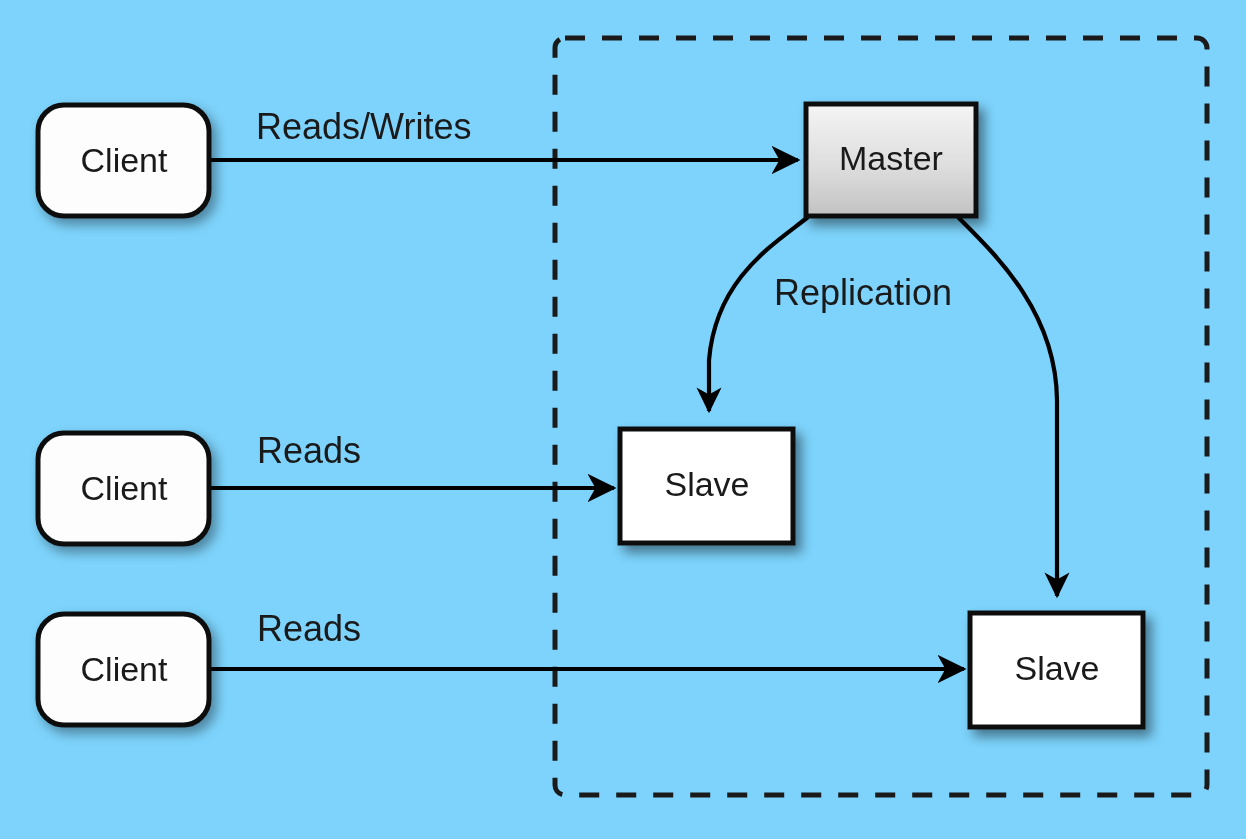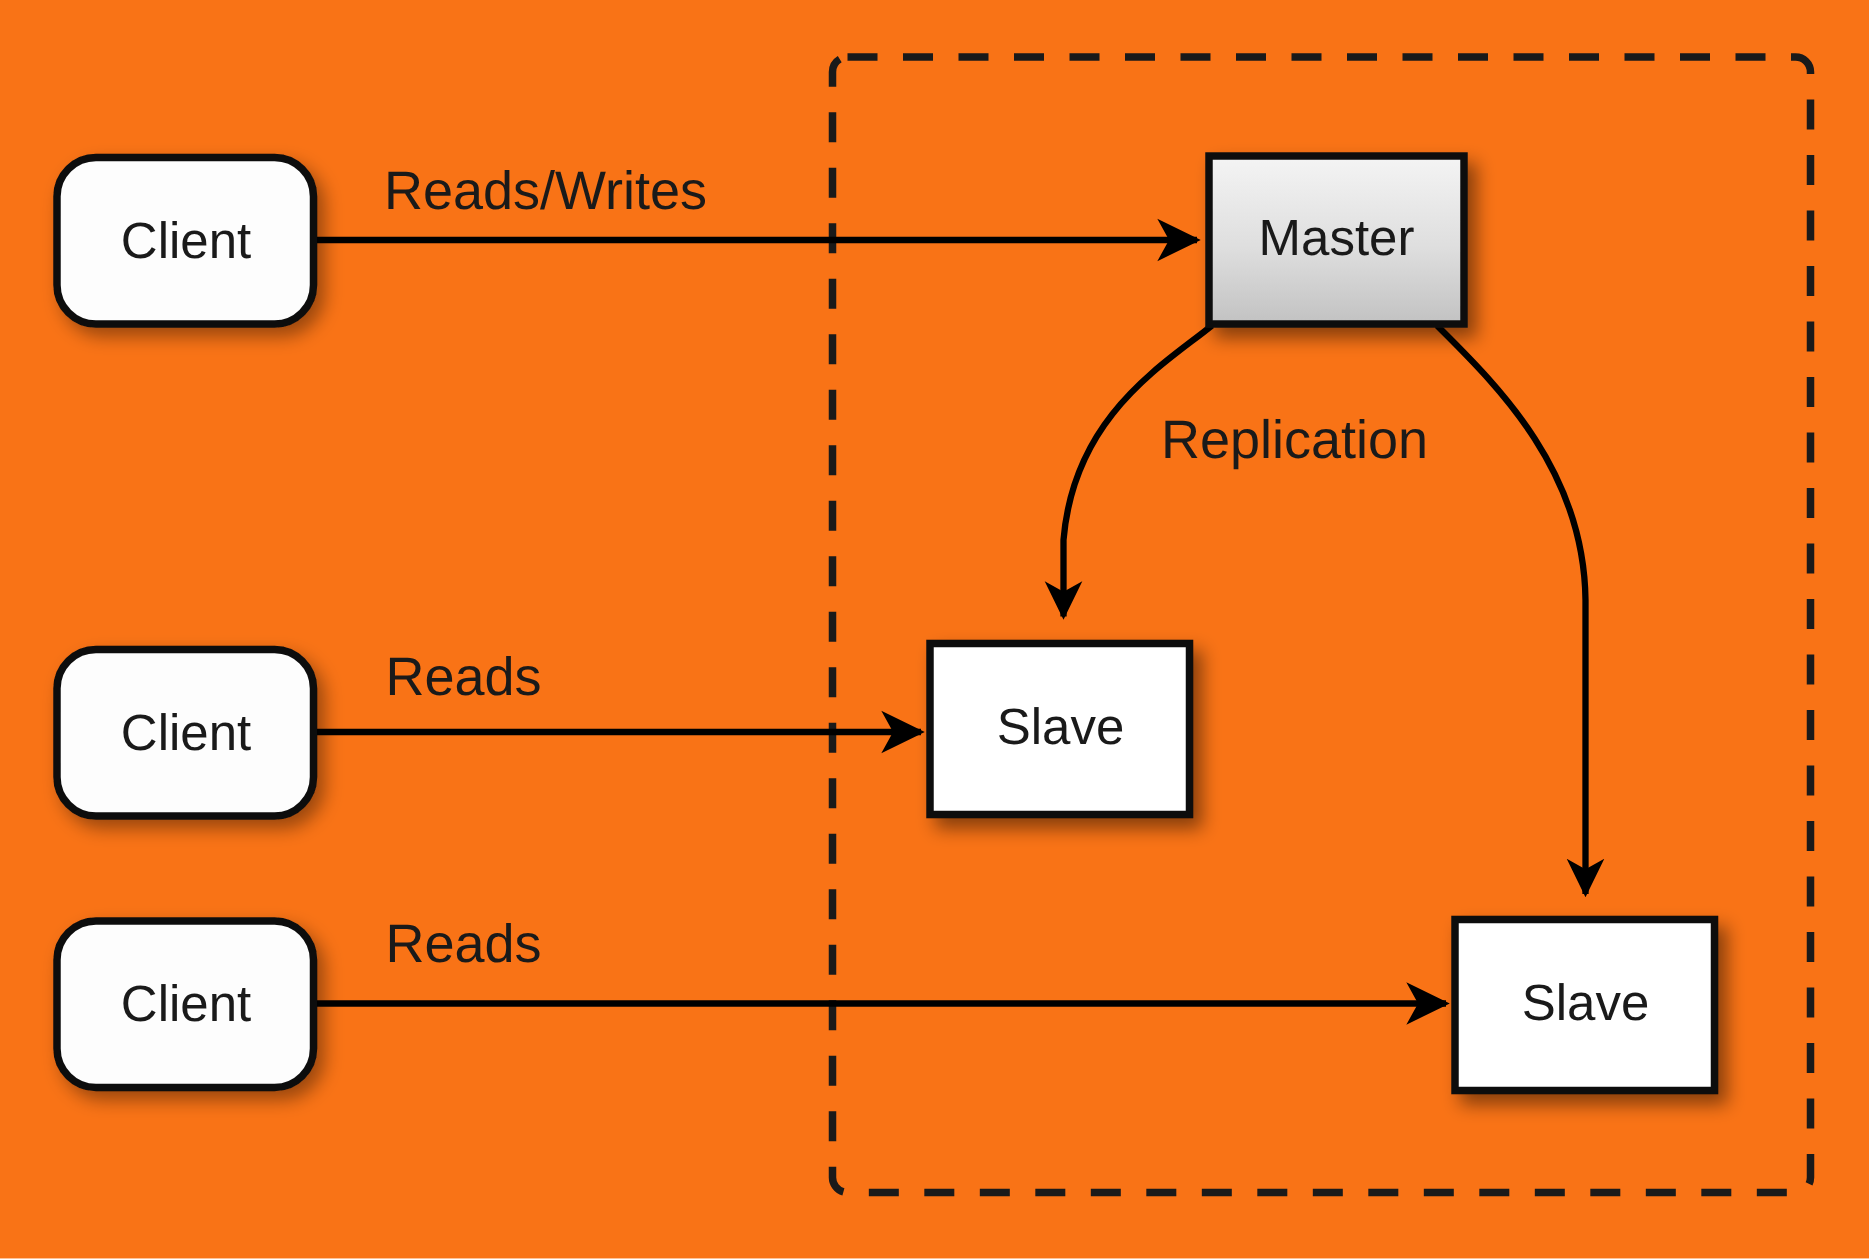--- a/index.html
+++ b/index.html
@@ -4,21 +4,21 @@
 <style>
   html, body {
     margin: 0;
     padding: 0;
     background: #ffffff;
   }
   #canvas {
     position: relative;
     width: 1246px;
     height: 839px;
-    background: #f97316;
+    background: #7dd3fc;
     overflow: hidden;
     font-family: "Liberation Sans", sans-serif;
   }
   #diagram-svg {
     position: absolute;
     top: 0;
     left: 0;
     width: 1246px;
     height: 839px;
   }

